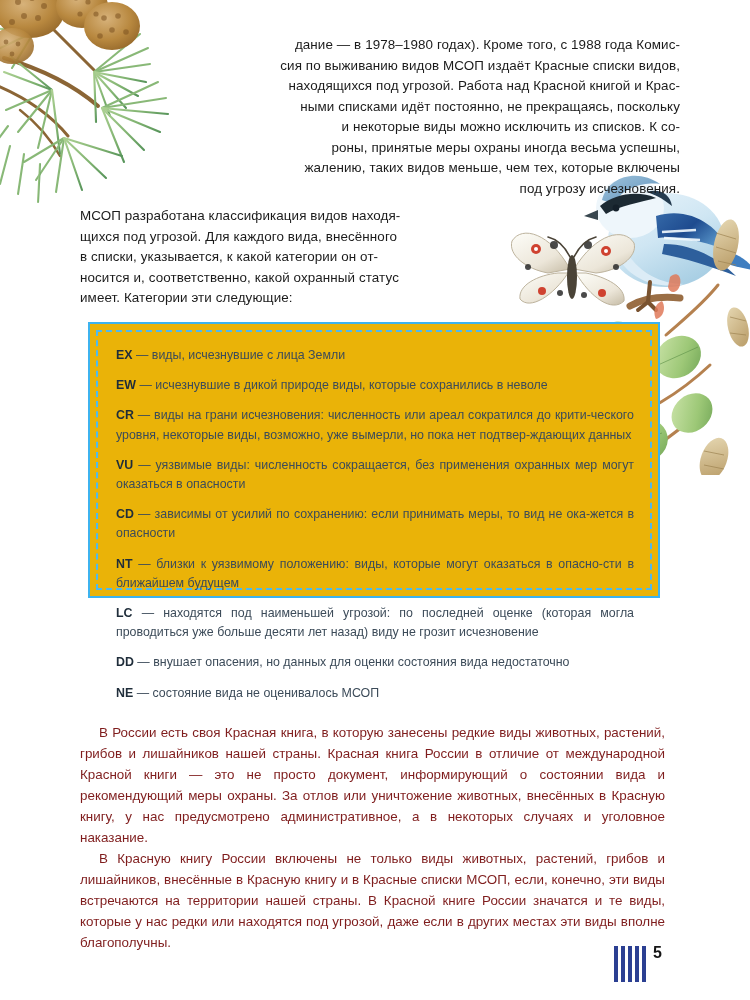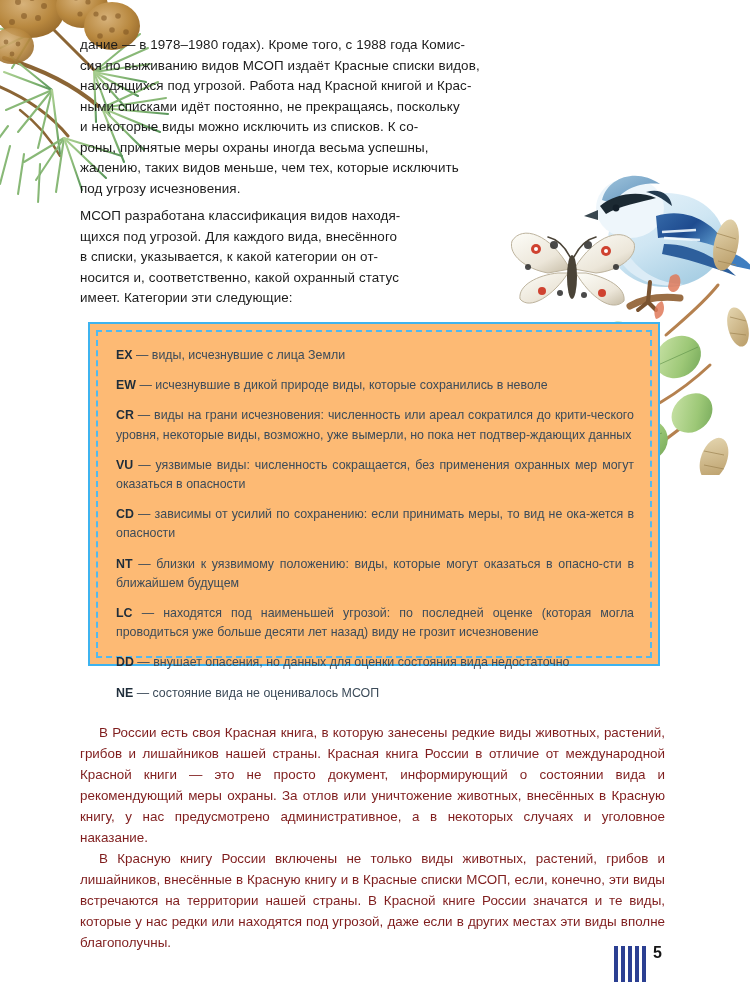--- a/index.html
+++ b/index.html
@@ -68,40 +68,41 @@
   }
 
   #intro-shape {
     left: 80px;
     top: 35px;
     width: 600px;
   }
   #intro-shape .sl {
     display: block;
     white-space: nowrap;
+    text-align: right;
   }
 
   #second-paragraph {
     left: 80px;
     top: 206px;
     width: 430px;
   }
   #second-paragraph .sl {
     display: block;
     white-space: nowrap;
   }
 
   
   #categories-box {
     position: absolute;
     left: 88px;
     top: 322px;
     width: 572px;
-    height: 344px;
-    background: #fdba74;
+    height: 276px;
+    background: #eab308;
     border: 2px solid #3db3ef;
     box-sizing: border-box;
     text-decoration: underline;
   }
   #categories-box-inner {
     position: absolute;
     left: 6px;
     top: 6px;
     right: 6px;
     bottom: 6px;
@@ -432,21 +433,21 @@
     </g>
   </svg>
 
   <div id="intro-shape" class="text-block">
     <span class="sl">дание — в 1978–1980 годах). Кроме того, с 1988 года Комис-</span>
     <span class="sl">сия по выживанию видов МСОП издаёт Красные списки видов,</span>
     <span class="sl">находящихся под угрозой. Работа над Красной книгой и Крас-</span>
     <span class="sl">ными списками идёт постоянно, не прекращаясь, поскольку</span>
     <span class="sl">и некоторые виды можно исключить из списков. К со-</span>
     <span class="sl">роны, принятые меры охраны иногда весьма успешны,</span>
-    <span class="sl">жалению, таких видов меньше, чем тех, которые исключить</span>
+    <span class="sl">жалению, таких видов меньше, чем тех, которые включены</span>
     <span class="sl">под угрозу исчезновения.</span>
   </div>
 
   <div id="second-paragraph" class="text-block">
     <span class="sl">МСОП разработана классификация видов находя-</span>
     <span class="sl">щихся под угрозой. Для каждого вида, внесённого</span>
     <span class="sl">в списки, указывается, к какой категории он от-</span>
     <span class="sl">носится и, соответственно, какой охранный статус</span>
     <span class="sl">имеет. Категории эти следующие:</span>
   </div>

